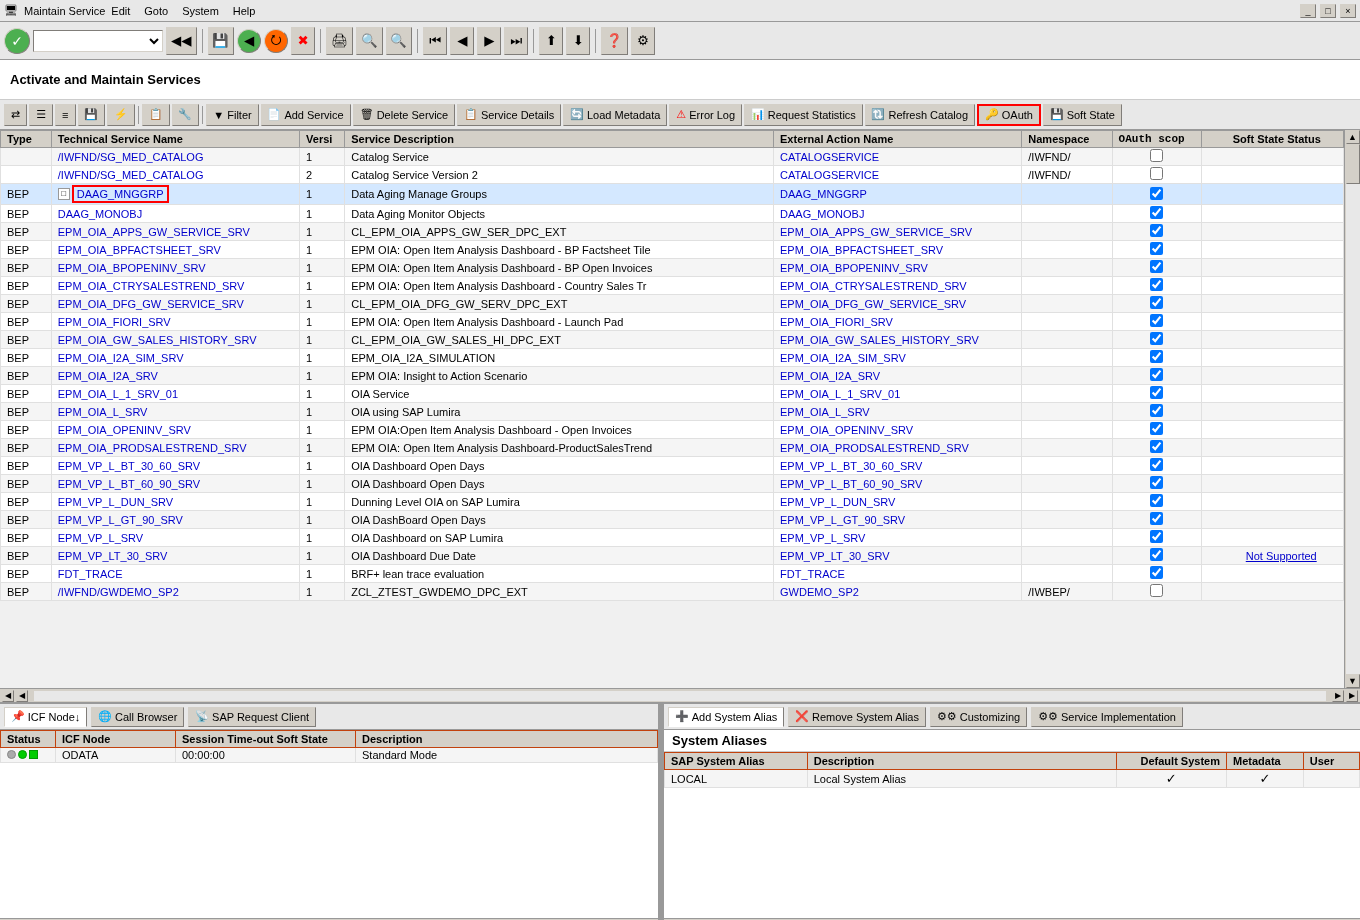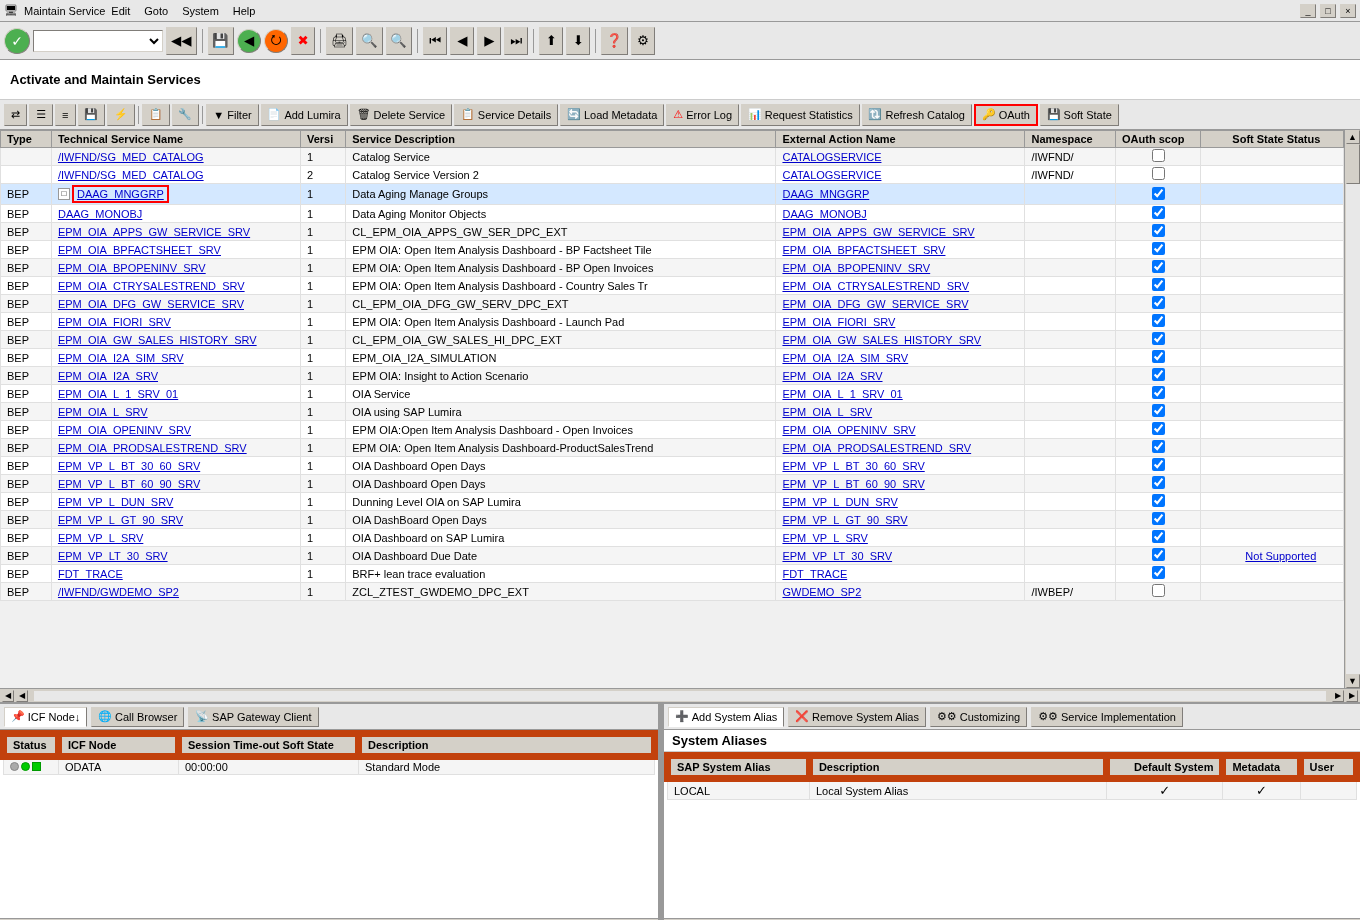--- a/index.html
+++ b/index.html
@@ -125,21 +125,21 @@
       white-space: nowrap;
     }
     tbody tr { background: white; }
     tbody tr:nth-child(odd) { background: #f5f5f5; }
     tbody td {
       border: 1px solid #e0e0e0;
       padding: 1px 6px;
       white-space: nowrap;
       font-size: 11px;
     }
-    .link-text { color: #0000cc; text-decoration: underline; cursor: pointer; }
+    .link-text { color: #0000cc; cursor: pointer; }
     .check-mark { color: #000; font-size: 13px; }
     
     
     .bottom-area {
       height: 230px;
       display: flex;
       flex-direction: column;
       border-top: 2px solid #999;
     }
     .bottom-tab-bar {
@@ -187,21 +187,21 @@
       background: white;
       border-bottom: 1px solid #ccc;
     }
     .panel-table-container {
       flex: 1;
       overflow: auto;
       background: white;
     }
     .panel-table { width: 100%; border-collapse: collapse; font-size: 11px; }
     .panel-table thead tr { background: #d4d0c8; }
-    .panel-table thead th { border: 7px solid #c2410c; padding: 2px 6px; text-align: left; font-weight: bold; }
+    .panel-table thead th { border: 1px solid #c2410c; padding: 2px 6px; text-align: left; font-weight: bold; }
     .panel-table tbody td { border: 1px solid #e0e0e0; padding: 1px 6px; }
     .vscroll { width: 16px; background: #d4d0c8; border-left: 1px solid #999; display: flex; flex-direction: column; align-items: center; }
     .vscroll-arrow { width: 14px; height: 14px; background: #d4d0c8; border: 1px outset #d4d0c8; display: flex; align-items: center; justify-content: center; font-size: 9px; cursor: pointer; }
     .vscroll-track { flex: 1; background: #e8e8e8; width: 14px; }
     .vscroll-thumb { width: 14px; height: 40px; background: #d4d0c8; border: 1px outset #d4d0c8; margin: 0 auto; }
     
     .table-with-scroll {
       display: flex;
       flex: 1;
       min-height: 0;
@@ -276,21 +276,21 @@
   <div class="act-sep"></div>
   <button class="act-btn">📋</button>
   <button class="act-btn">🔧</button>
   <div class="act-sep"></div>
   <button class="act-btn">
     <span>▼</span>
     <span>Filter</span>
   </button>
   <button class="act-btn">
     <span>📄</span>
-    <span>Add Lumira</span>
+    <span>Add Service</span>
   </button>
   <button class="act-btn">
     <span>🗑</span>
     <span>Delete Service</span>
   </button>
   <button class="act-btn">
     <span>📋</span>
     <span>Service Details</span>
   </button>
   <button class="act-btn">
@@ -326,21 +326,21 @@
       <div class="scroll-content">
         <table>
           <thead>
             <tr>
               <th style="width:45px;">Type</th>
               <th style="width:220px;">Technical Service Name</th>
               <th style="width:40px;">Versi</th>
               <th style="width:380px;">Service Description</th>
               <th style="width:220px;">External Action Name</th>
               <th style="width:80px;">Namespace</th>
-              <th style="width:70px;">OAuth scop</th>
+              <th style="width:70px;font-family:Liberation Mono, monospace;">OAuth scop</th>
               <th style="width:110px;padding-left:31px;">Soft State Status</th>
             </tr>
           </thead>
           <tbody id="catalog-tbody">
           <tr style="background: rgb(245, 245, 245);">
                 <td></td>
                 <td><span class="link-text">/IWFND/SG_MED_CATALOG</span></td>
                 <td>1</td>
                 <td>Catalog Service</td>
                 <td><span class="link-text">CATALOGSERVICE</span></td>
@@ -621,21 +621,21 @@
           <button class="bottom-tab active">
             <span>📌</span>
             <span> ICF Node↓</span>
           </button>
           <button class="bottom-tab">
             <span>🌐</span>
             <span>Call Browser</span>
           </button>
           <button class="bottom-tab">
             <span>📡</span>
-            <span>SAP Gateway Client</span>
+            <span>SAP Request Client</span>
           </button>
         </div>
         <div class="panel-table-container">
           <table class="panel-table">
             <thead>
               <tr>
                 <th style="width:55px;">Status</th>
                 <th style="width:120px;">ICF Node</th>
                 <th style="width:180px;">Session Time-out Soft State</th>
                 <th>Description</th>

